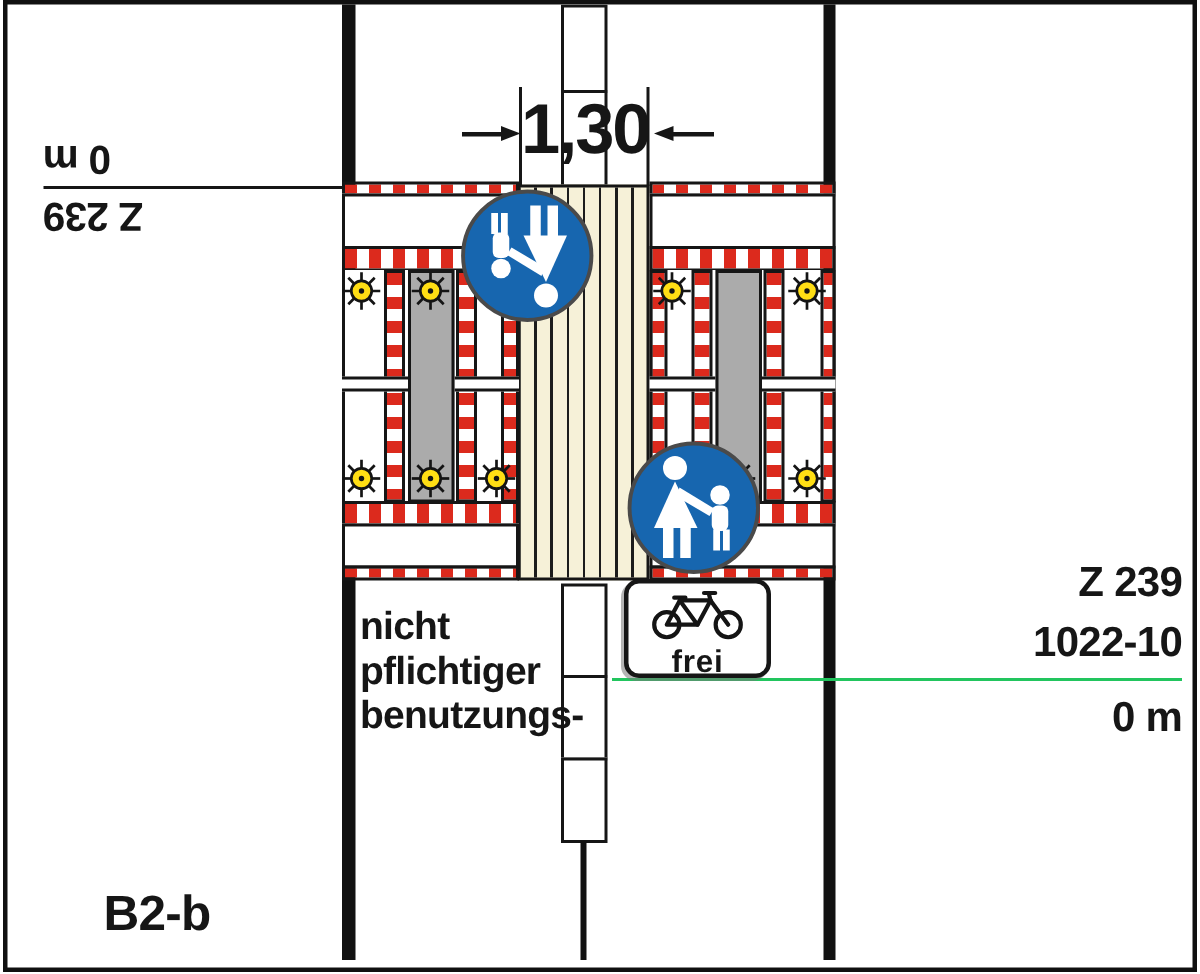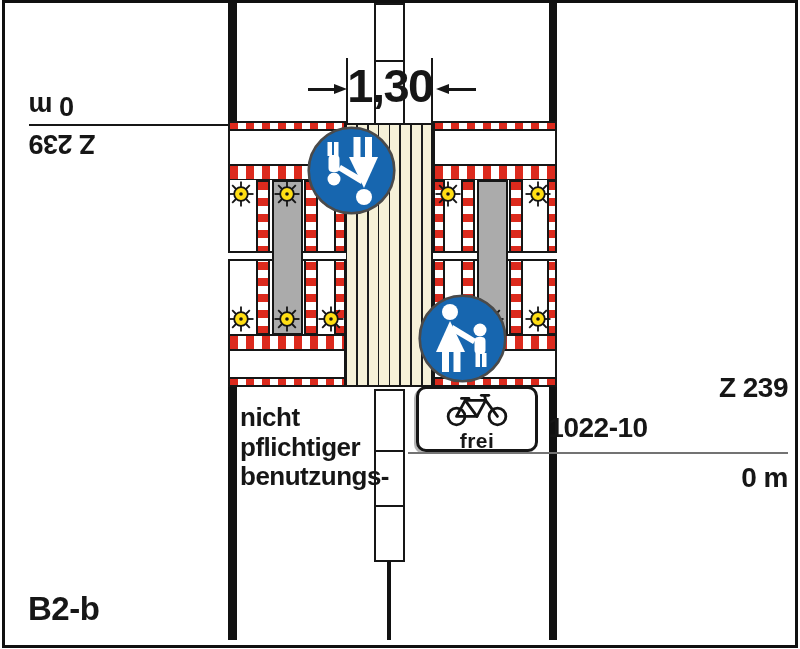--- a/index.html
+++ b/index.html
@@ -31,23 +31,23 @@
   .dimline{background:#161616;}
   .head-r{width:0;height:0;border-top:5.5px solid transparent;border-bottom:5.5px solid transparent;
           border-left:13px solid #161616;}
   .head-l{width:0;height:0;border-top:5.5px solid transparent;border-bottom:5.5px solid transparent;
           border-right:13px solid #161616;}
   .label{font-weight:bold;letter-spacing:-.5px;}
   .rot180{transform:rotate(180deg);}
   .lrow{height:36px;line-height:36px;font-size:27px;text-align:right;}
   .lrow.lined{border-bottom:2px solid #161616;}
   .rrow{line-height:40px;font-size:28px;text-align:right;}
-  .rrow.lined{border-bottom:2px solid #737373;text-align:center;}
+  .rrow.lined{border-bottom:2px solid #22c55e;}
   .note{font-size:26px;font-weight:bold;line-height:29.5px;letter-spacing:-.5px;}
-  .code{font-size:33px;font-weight:bold;letter-spacing:-.5px;}
+  .code{font-size:33px;font-weight:bold;letter-spacing:-.5px;margin-left:41px;}
 </style>
 </head>
 <body>
 
 <div class="canvas">
 
   <div class="abs frame"></div>
 
   <div class="abs roadline" style="left:228px;top:3px;width:9px;height:637px"></div>
   <div class="abs roadline" style="left:549px;top:3px;width:8px;height:637px"></div>
@@ -296,21 +296,21 @@
       <rect x="25" y="58" width="7" height="21"></rect>
       <rect x="36.5" y="58" width="7" height="21"></rect>
       <path d="M36,32 L59,46 L56,51 L34,38 Z"></path>
       <circle cx="63" cy="37" r="6.5"></circle>
       <rect x="57.5" y="44" width="11" height="17" rx="4"></rect>
       <rect x="58.5" y="60" width="4.5" height="14"></rect>
       <rect x="65" y="60" width="4.5" height="14"></rect>
     </g>
   </svg>
 
-  <div class="abs freiplate" style="left:416px;top:386px;width:122px;height:66px">
+  <div class="abs freiplate" style="left:416px;top:386px;width:98px;height:66px">
     <svg width="78" height="36" viewBox="0 0 104 58" style="margin-top:2px">
       <g fill="none" stroke="#141414" stroke-width="4.5" stroke-linecap="round" stroke-linejoin="round">
         <circle cx="19" cy="41" r="13.5"></circle>
         <circle cx="85" cy="41" r="13.5"></circle>
         <path d="M19,41 L33,15 L52,41 Z"></path>
         <path d="M33,15 L66,15 L85,41"></path>
         <path d="M52,41 L66,15"></path>
         <path d="M27,12 L39,12"></path>
         <path d="M66,15 L64,7"></path>
         <path d="M59,7 L71,7"></path>

